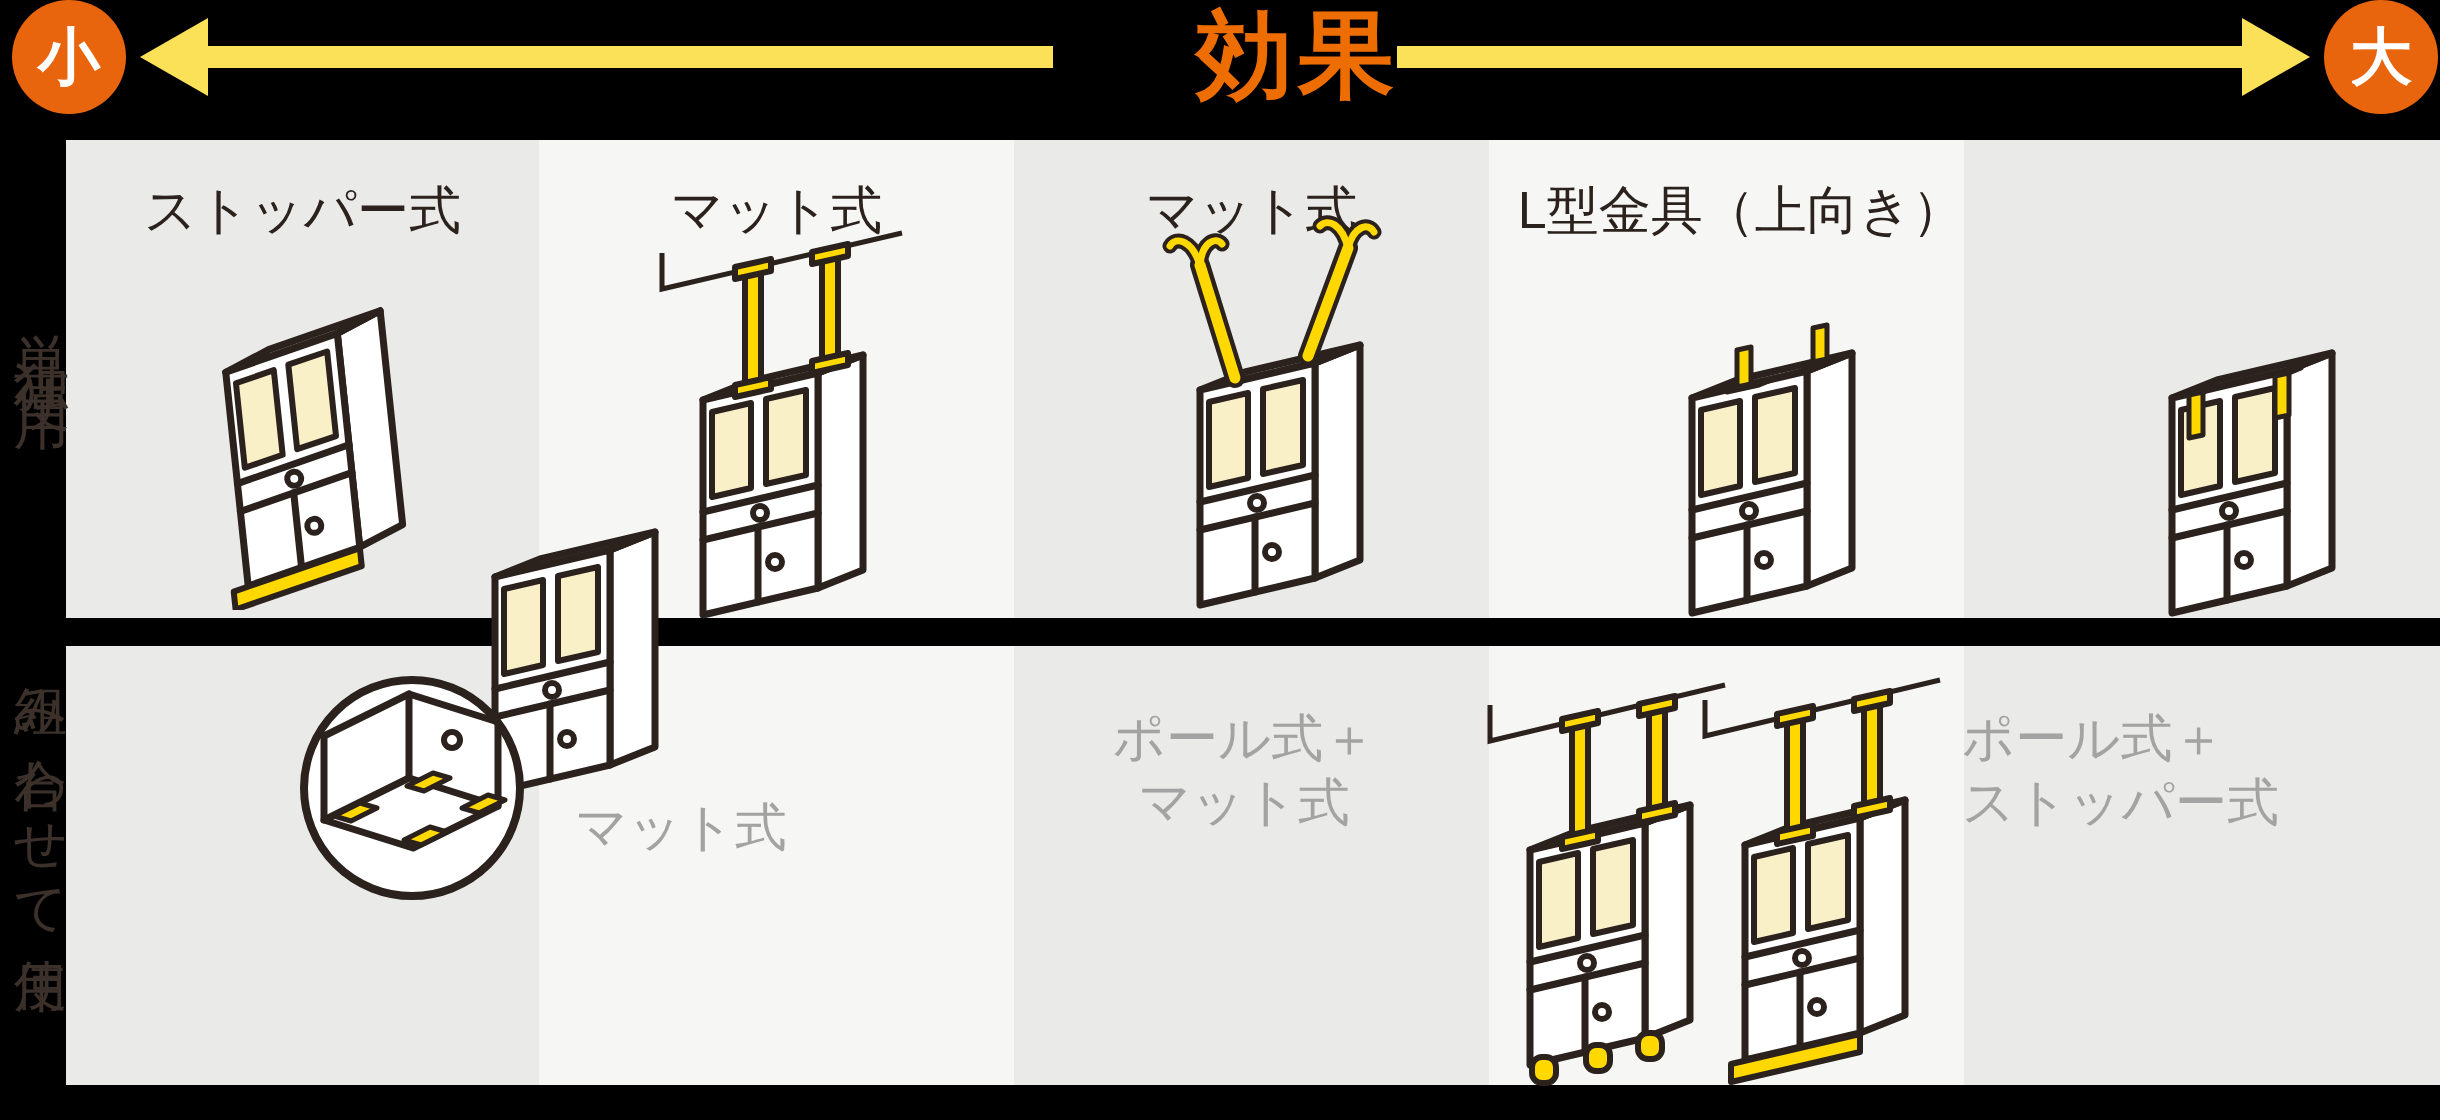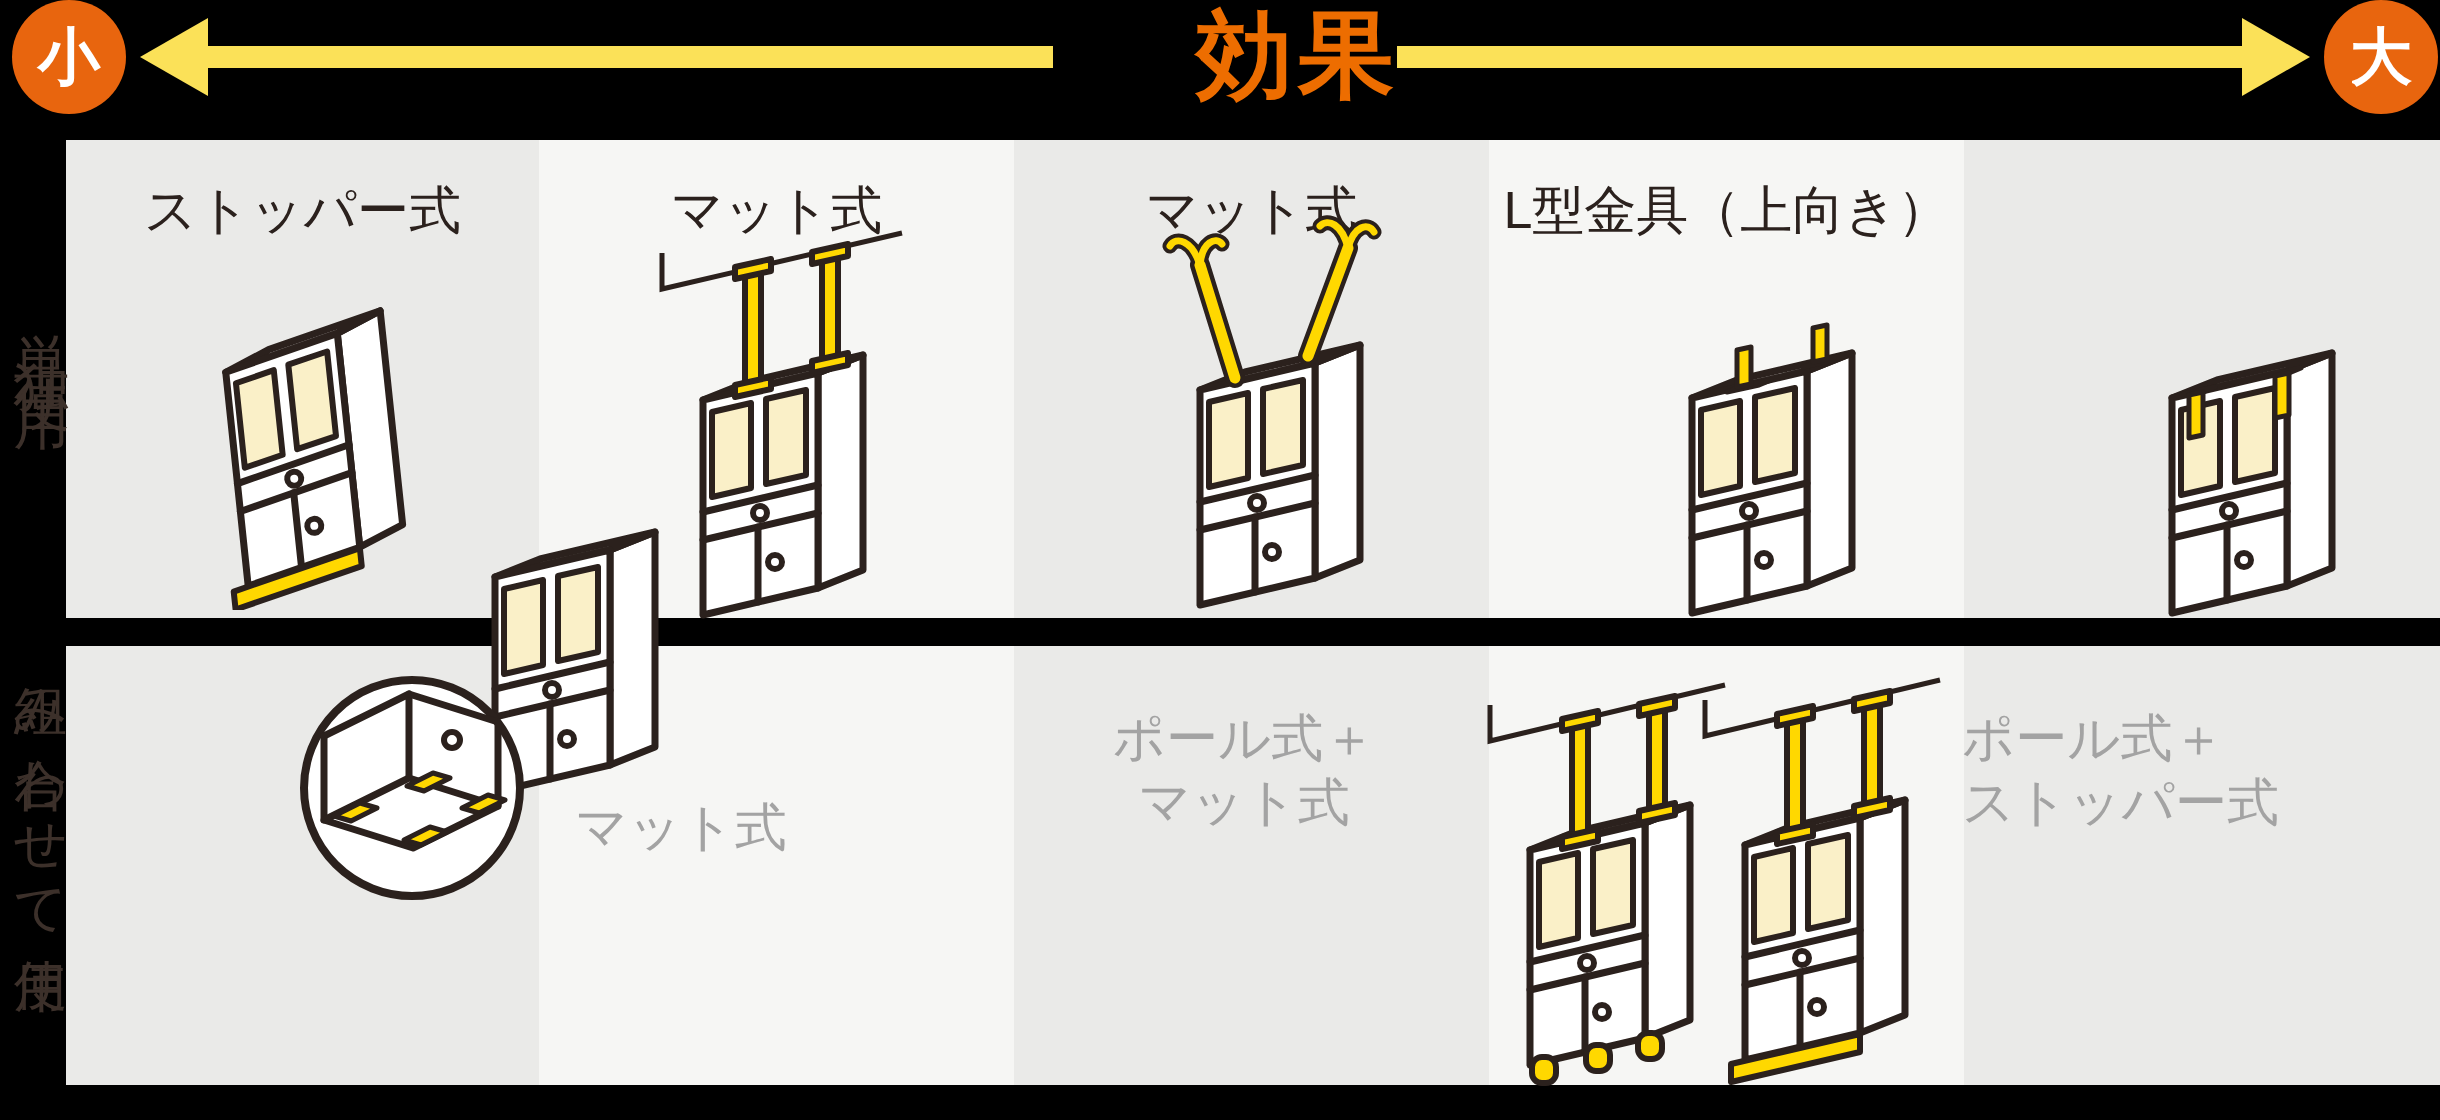--- a/index.html
+++ b/index.html
@@ -33,21 +33,21 @@
   .col-4 { left:1489px; width:475px; }
   .col-5 { left:1964px; width:476px; }
   .divider { position:absolute; left:0; top:618px; width:2440px; height:28px; background:#000; z-index:3; }
   .col-label {
     position:absolute; top:176px; height:66px; z-index:4;
     text-align:center; font-size:52px; color:#2b211d;
   }
   .lab-1 { left:66px;   width:473px; }
   .lab-2 { left:539px;  width:475px; }
   .lab-3 { left:1014px; width:475px; }
-  .lab-4 { left:1489px; width:475px; }
+  .lab-4 { left:1489px; width:475px;text-align:right; }
   .lab-5 { left:1964px; width:476px; }
   .combo-label { position:absolute; z-index:4; font-size:52px; color:#a3a3a3; line-height:64px; }
   .combo-mat { left:575px; top:795px; }
   .combo-pole-mat { left:1014px; top:706px; width:460px; text-align:center; }
   .combo-pole-stopper { left:1962px; top:706px; text-align:left; }
   
   .row-label {
     position:absolute; z-index:2;
     writing-mode:vertical-rl; text-orientation:upright;
     color:#3c302a; font-size:56px;

